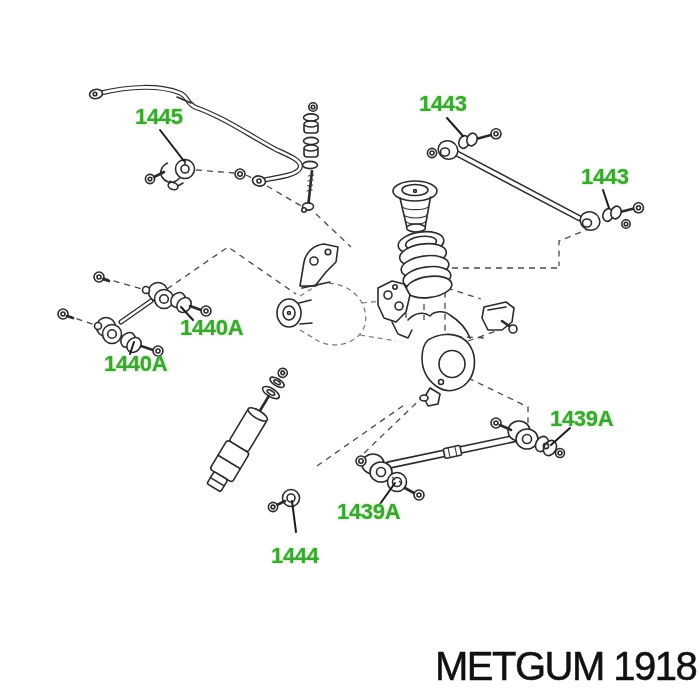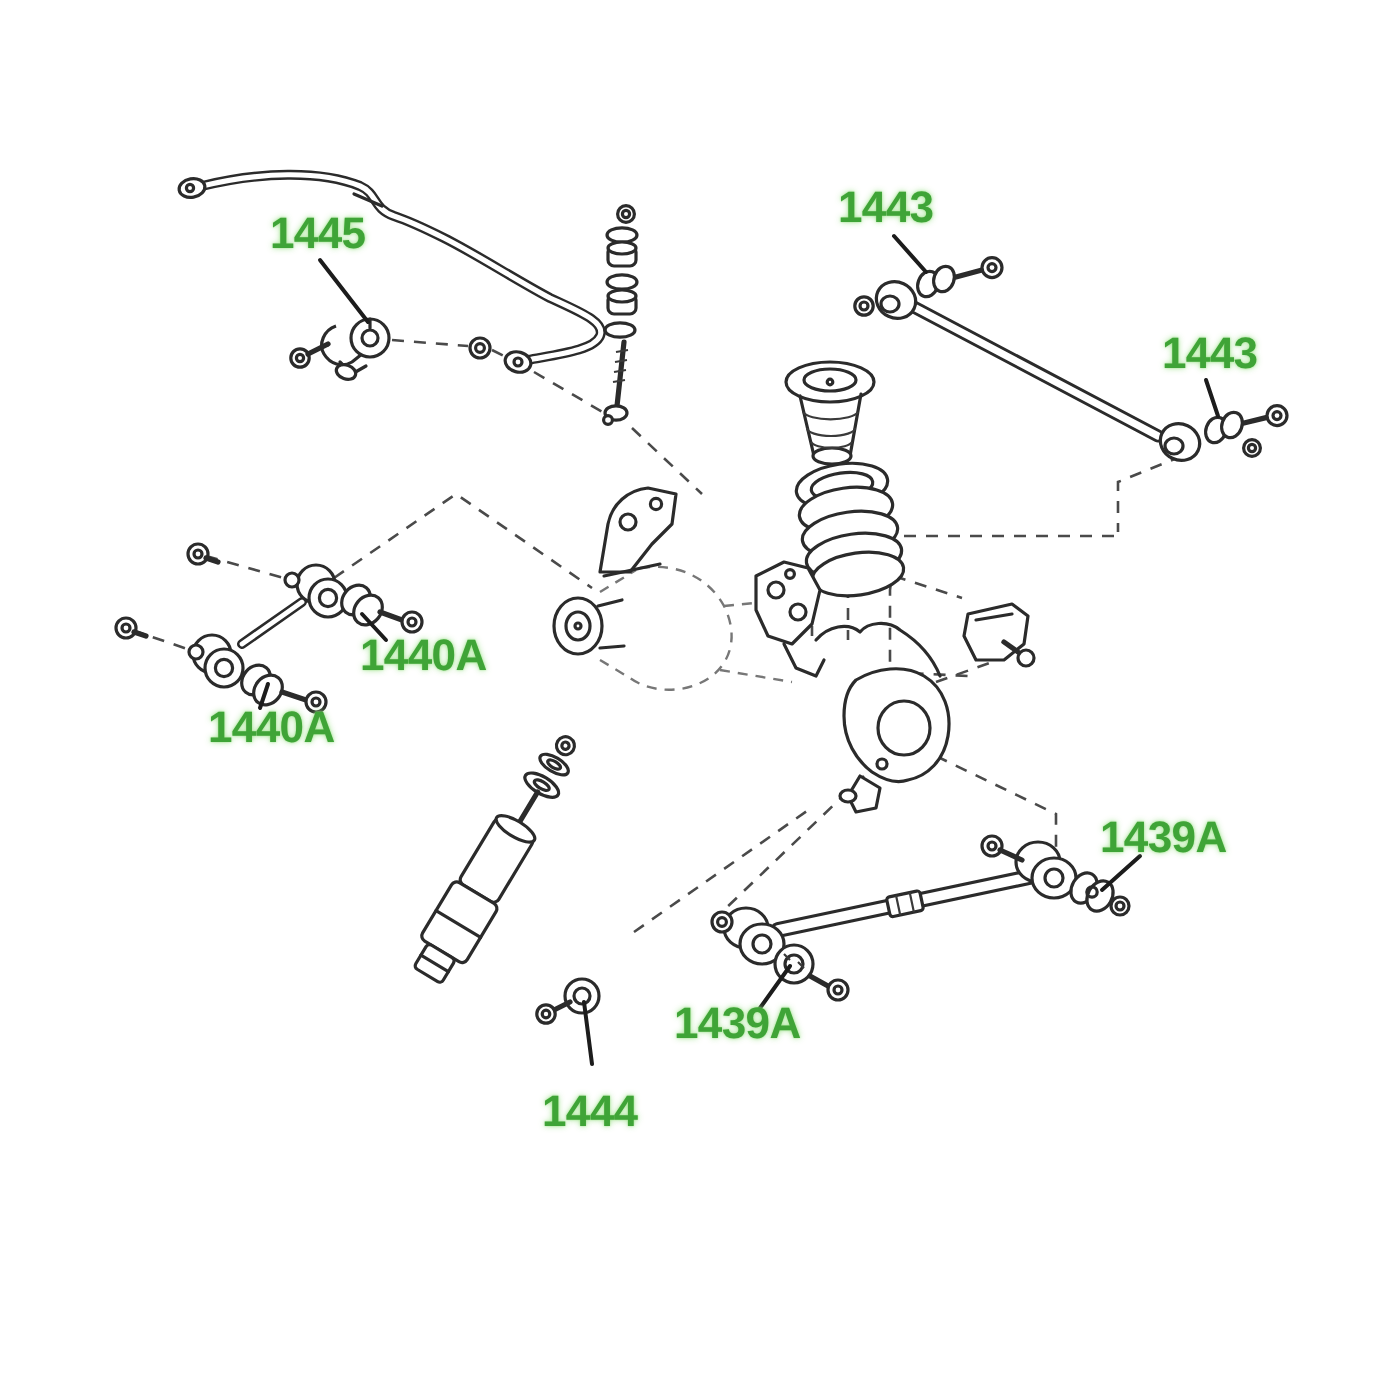--- a/index.html
+++ b/index.html
@@ -255,13 +255,14 @@
 
   <div class="plabel" style="left:135px;top:106px">1445</div>
   <div class="plabel" style="left:419px;top:93px">1443</div>
   <div class="plabel" style="left:581px;top:166px">1443</div>
   <div class="plabel" style="left:180px;top:317px">1440A</div>
   <div class="plabel" style="left:104px;top:353px">1440A</div>
   <div class="plabel" style="left:271px;top:545px">1444</div>
   <div class="plabel" style="left:337px;top:501px">1439A</div>
   <div class="plabel" style="left:550px;top:408px">1439A</div>
 
+  <div class="brand" style="left:435px;top:646px">METGUM 1918</div>
 </div>
 
 </body></html>

